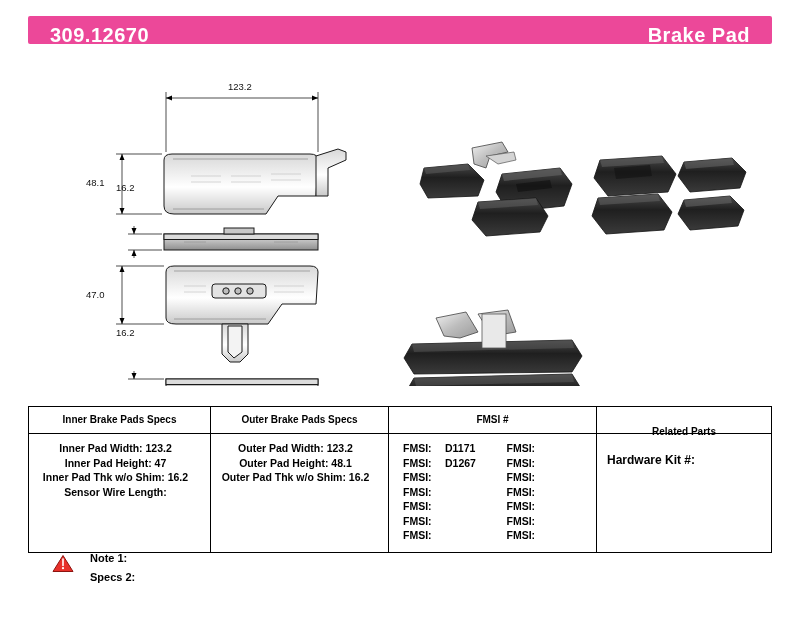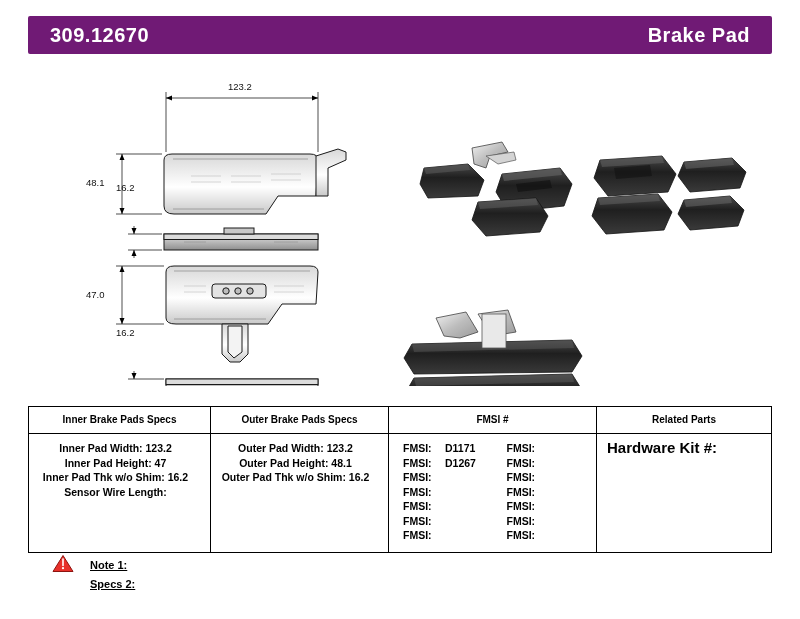--- a/index.html
+++ b/index.html
@@ -15,22 +15,22 @@
     color: #000;
     overflow: hidden;
   }
 
   
   .header {
     position: absolute;
     left: 28px;
     top: 16px;
     width: 744px;
-    height: 38px;
-    background: #701a75;
+    height: 28px;
+    background: #ec4899;
     border-radius: 2px;
   }
   .header-sku {
     position: absolute;
     left: 22px;
     top: 8px;
     color: #ffffff;
     font-size: 20px;
     font-weight: bold;
     letter-spacing: 0.5px;
@@ -79,21 +79,21 @@
   .spec-head > div {
     font-size: 10px;
     font-weight: bold;
     text-align: center;
     line-height: 26px;
     box-sizing: border-box;
   }
   .col1 { width: 182px; border-right: 1px solid #000; }
   .col2 { width: 178px; border-right: 1px solid #000; }
   .col3 { width: 208px; border-right: 1px solid #000; }
-  .col4 { width: 174px; }
+  .col4 { width: 174px; margin-top: 12px; }
 
   .spec-body {
     display: flex;
     min-height: 118px;
   }
   .spec-body > div {
     box-sizing: border-box;
     padding-top: 7px;
   }
   .spec-body .col1, .spec-body .col2, .spec-body .col3 {
@@ -112,40 +112,39 @@
     line-height: 14.5px;
     font-weight: bold;
   }
   .fmsi-col {
     width: 50%;
     padding-left: 14px;
     box-sizing: border-box;
   }
   .fmsi-col .lbl { display: inline-block; width: 42px; }
   .related-line {
-    font-size: 15px;
+    font-size: 12px;
     font-weight: bold;
     padding-left: 10px;
     line-height: 14.5px;
   }
 
   
   .notes {
     position: absolute;
     left: 52px;
     top: 552px;
     width: 240px;
   }
   .note-row {
     display: flex;
-    align-items: flex-end;
+    align-items: flex-start;
     height: 19px;
     font-size: 11px;
     font-weight: bold;
-    text-decoration: underline;
   }
   .note-label { margin-left: 38px; }
   .warn-icon {
     position: absolute;
     left: 0;
     top: 2px;
     width: 22px;
     height: 19px;
   }
 </style>

